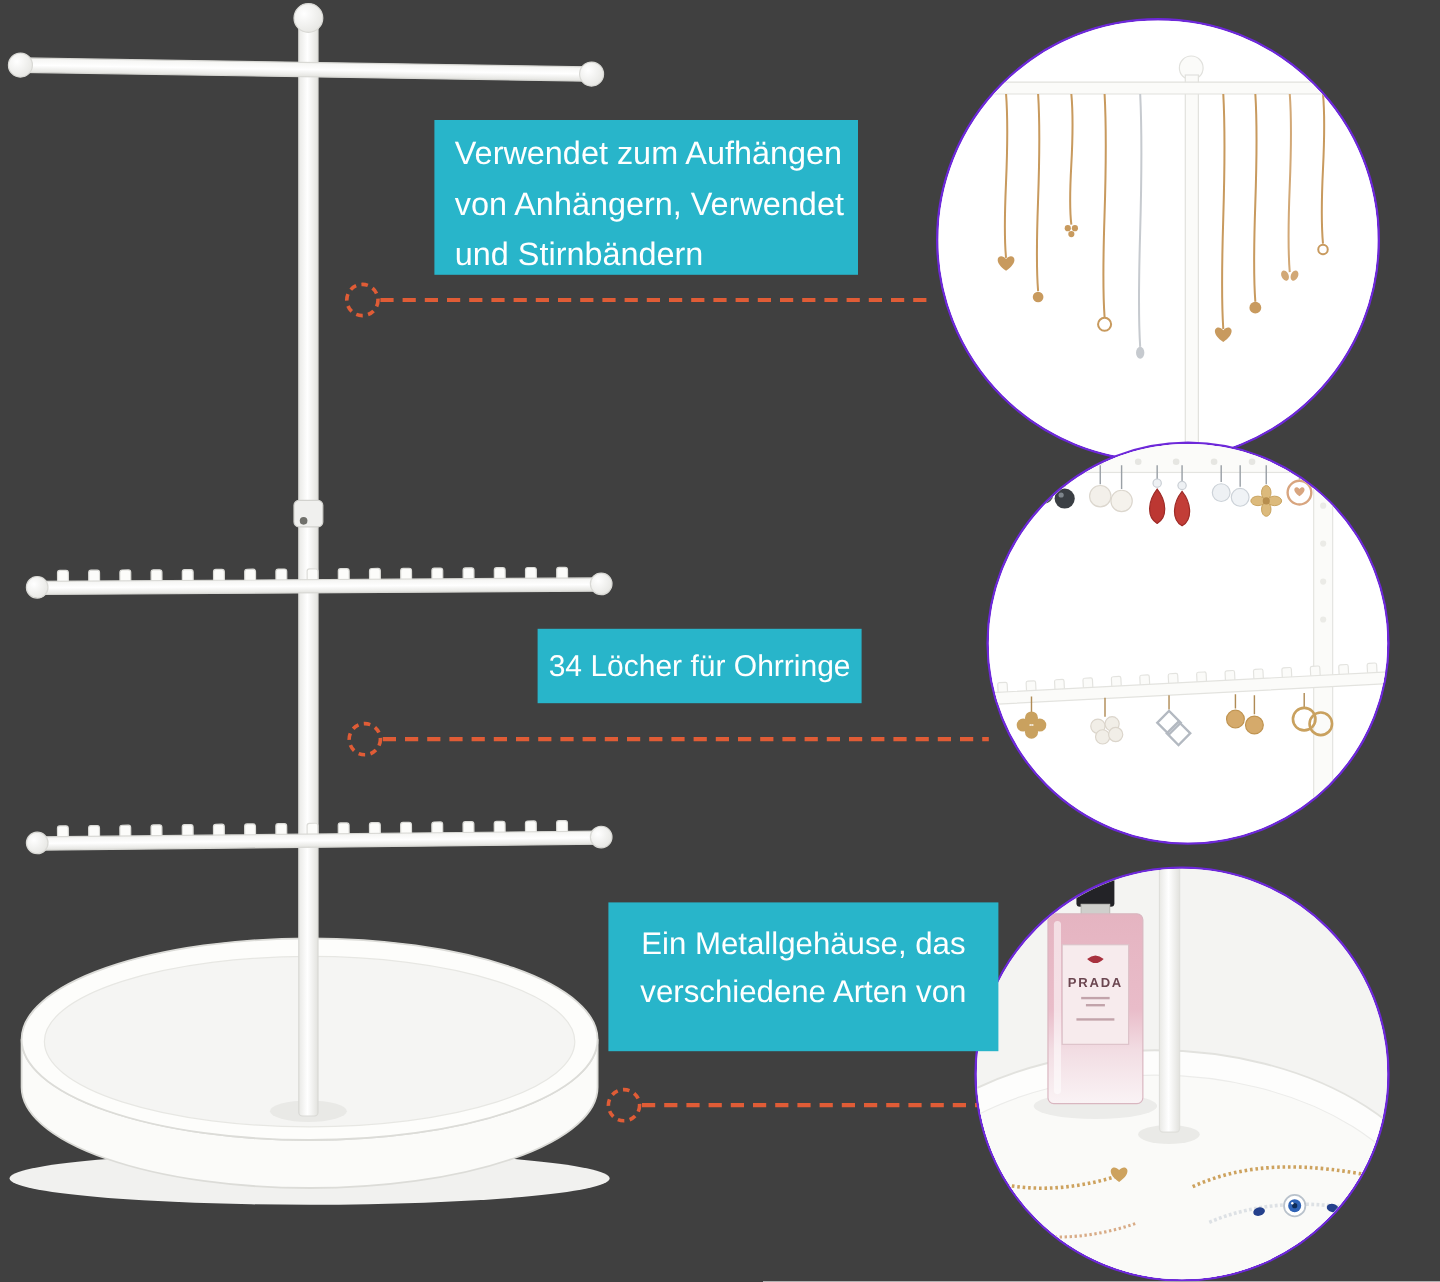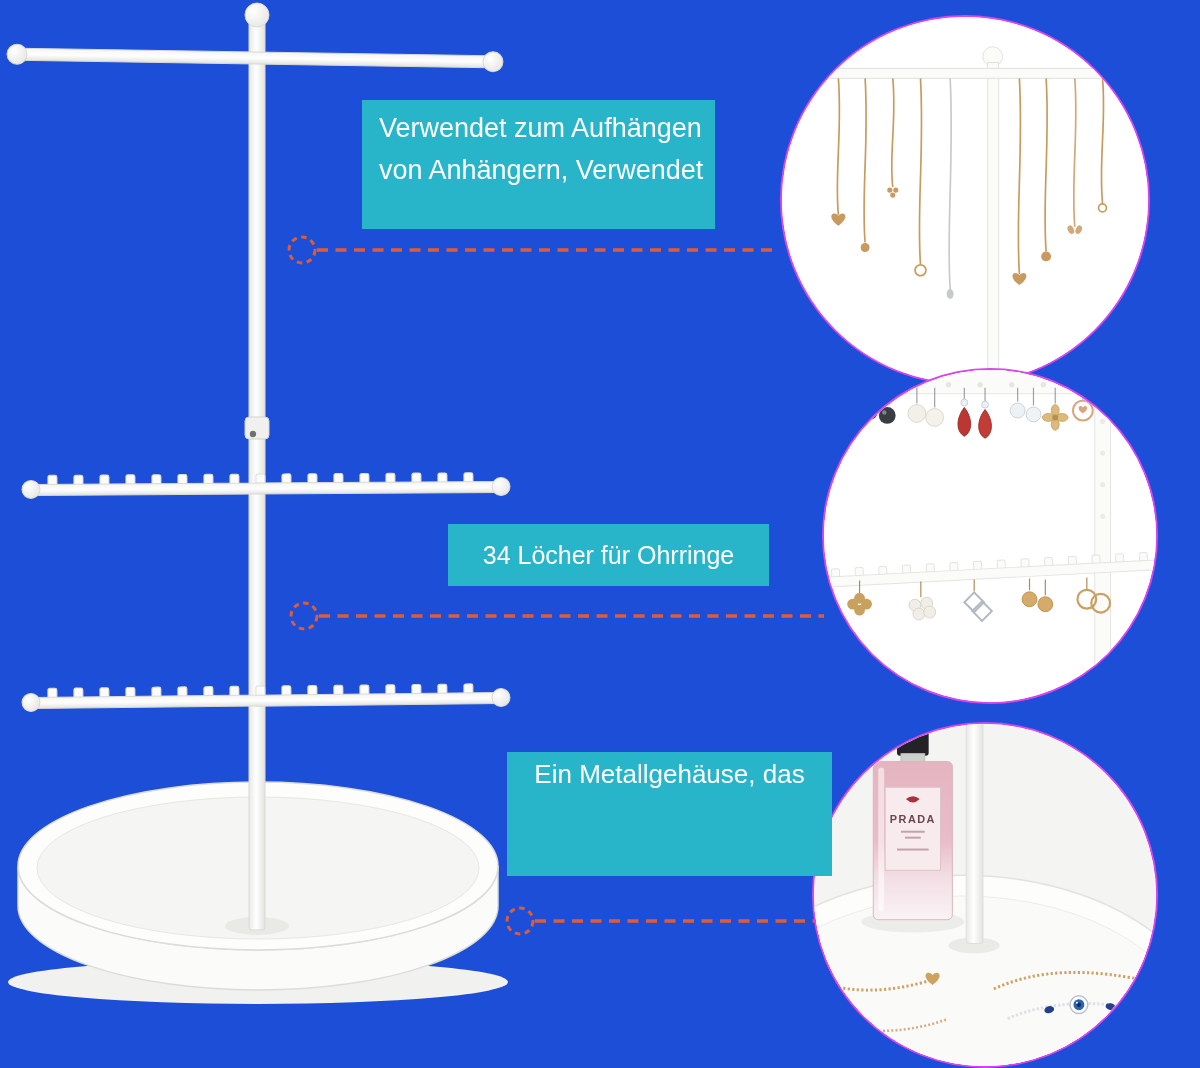--- a/index.html
+++ b/index.html
@@ -1,44 +1,44 @@
 <!DOCTYPE html>
 <html><head>
 <meta charset="utf-8">
 <title>Product Infographic</title>
 <style>
   * { margin:0; padding:0; box-sizing:border-box; }
   html,body { background:#ffffff; }
   .canvas {
     position:relative; width:1200px; height:1068px;
-    background:#1d4ed8; overflow:hidden;
+    background:#404040; overflow:hidden;
     font-family:"Liberation Sans", sans-serif;
   }
   .scene { position:absolute; left:0; top:0; width:1200px; height:1068px; z-index:1; }
 
   .callout {
     position:absolute; background:#28b5ca; color:#ffffff; z-index:3;
   }
   .callout .ln { white-space:nowrap; }
   #callout-necklaces {
     left:362px; top:100px; width:353px; height:129px;
     font-size:27px; line-height:42px; padding:7px 0 0 17px;
   }
   #callout-earrings {
-    left:448px; top:524px; width:321px; height:62px;
+    left:448px; top:524px; width:270px; height:62px;
     font-size:25px; display:flex; align-items:center; justify-content:center;
   }
   #callout-storage {
     left:507px; top:752px; width:325px; height:124px;
-    font-size:26px; line-height:40px; padding-top:2px; text-align:center;
+    font-size:26px; line-height:40px; padding-top:14px; text-align:center;
   }
 
   .detail {
     position:absolute; border-radius:50%; overflow:hidden;
-    border:2px solid #d946ef; background:#ffffff; z-index:2;
+    border:2px solid #6d28d9; background:#ffffff; z-index:2;
   }
   #detail-necklaces { left:780px; top:15px;  width:370px; height:370px; }
   #detail-earrings  { left:822px; top:368px; width:336px; height:336px; }
   #detail-tray      { left:812px; top:722px; width:346px; height:346px; }
   .detail svg { display:block; width:100%; height:100%; }
 
   svg text { font-family:"Liberation Sans", sans-serif; }
 </style>
 </head>
 <body>
@@ -148,28 +148,30 @@
       <g>
         <circle cx="520" cy="921" r="13" stroke-width="3" stroke-dasharray="5.5 4.5"></circle>
         <path d="M535,921 H866" stroke-width="3.5" stroke-dasharray="11 7.5"></path>
       </g>
     </g>
   </svg>
 
   <div class="callout" id="callout-necklaces">
     <div class="ln">Verwendet zum Aufhängen</div>
     <div class="ln">von Anhängern, Verwendet</div>
+    <div class="ln">und Stirnbändern</div>
   </div>
 
   <div class="callout" id="callout-earrings">
     <span class="ln">34 Löcher für Ohrringe</span>
   </div>
 
   <div class="callout" id="callout-storage">
     <div class="ln">Ein Metallgehäuse, das</div>
+    <div class="ln">verschiedene Arten von</div>
   </div>
 
   <div class="detail" id="detail-necklaces">
     <svg viewBox="0 0 370 370">
       <rect width="370" height="370" fill="#ffffff"></rect>
       <g stroke="#e1e1dd" stroke-width="1">
         <circle cx="213" cy="40" r="10" fill="#fbfbf9"></circle>
         <rect x="208" y="46" width="11" height="324" fill="#fbfbf9"></rect>
         <rect x="28" y="52" width="334" height="10" rx="5" fill="#fbfbf9"></rect>
       </g>

